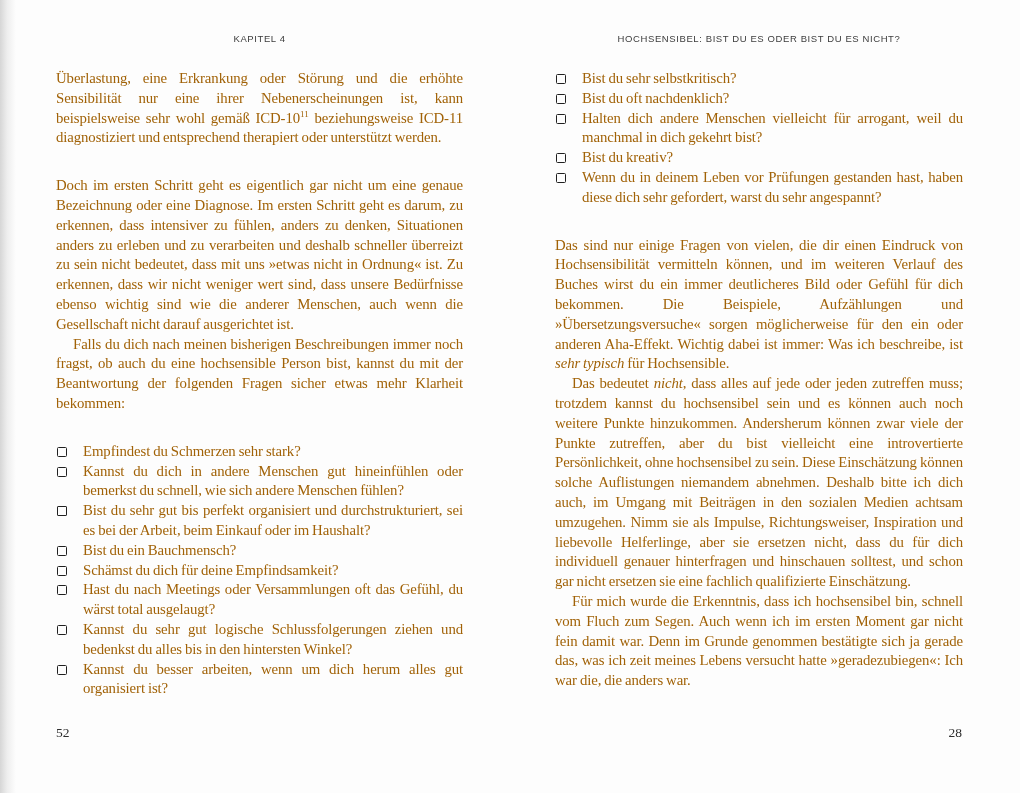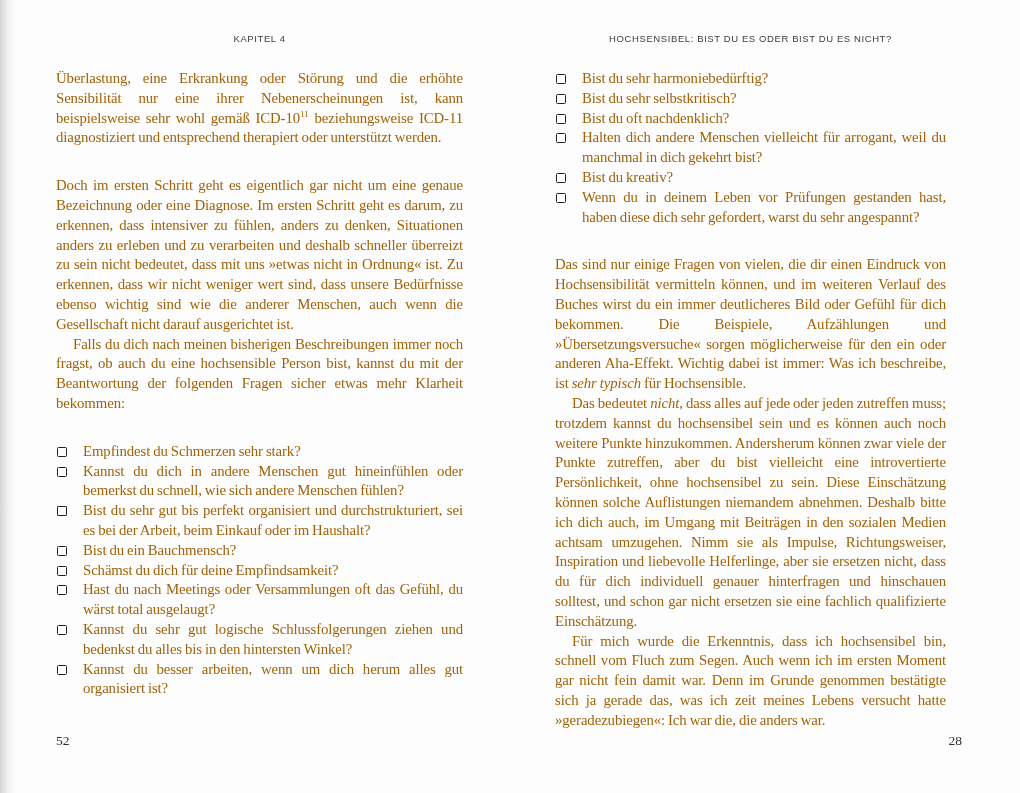--- a/index.html
+++ b/index.html
@@ -26,21 +26,21 @@
     width: 1020px;
     height: 793px;
   }
   .page {
     width: 510px;
     height: 793px;
     position: relative;
     box-sizing: border-box;
   }
   .page.left  { padding: 33px 47px 0 56px; }
-  .page.right { padding: 33px 74px 0 45px; }
+  .page.right { padding: 33px 57px 0 45px; }
   .running-head {
     font-family: "Liberation Sans", sans-serif;
     font-size: 9.5px;
     letter-spacing: 0.6px;
     color: #3c3c3c;
     text-align: center;
     height: 12px;
     margin-bottom: 24px;
     white-space: nowrap;
   }
@@ -74,21 +74,21 @@
   }
   sup {
     font-size: 9px;
     line-height: 0;
     vertical-align: super;
     letter-spacing: 0;
   }
   em { font-style: italic; }
   .folio {
     position: absolute;
-    bottom: 44px;
+    bottom: 52px;
     font-size: 13.5px;
     color: #2e2e2e;
   }
   .folio-left  { left: 56px; }
   .folio-right { right: 58px; }
 </style>
 </head>
 <body>
 
 <div class="scan-edge"></div>
@@ -113,21 +113,20 @@
           <div class="check-item"><span class="checkbox"></span><span>Kannst du besser arbeiten, wenn um dich herum alles gut organisiert ist?</span></div>
         </div>
       </div>
     <div class="folio folio-left">52</div>
   </section>
 
   <section class="page right">
     <header class="running-head">HOCHSENSIBEL: BIST DU ES ODER BIST DU ES NICHT?</header>
     <div class="content">
         <div class="checklist">
-          <div class="check-item"><span class="checkbox"></span><span>Bist du sehr harmoniebedürftig?</span></div>
           <div class="check-item"><span class="checkbox"></span><span>Bist du sehr selbstkritisch?</span></div>
           <div class="check-item"><span class="checkbox"></span><span>Bist du oft nachdenklich?</span></div>
           <div class="check-item"><span class="checkbox"></span><span>Halten dich andere Menschen vielleicht für arrogant, weil du manchmal in dich gekehrt bist?</span></div>
           <div class="check-item"><span class="checkbox"></span><span>Bist du kreativ?</span></div>
           <div class="check-item"><span class="checkbox"></span><span>Wenn du in deinem Leben vor Prüfungen gestanden hast, haben diese dich sehr gefordert, warst du sehr angespannt?</span></div>
         </div>
         <p class="para gap"><span>Das sind nur einige Fragen von vielen, die dir einen Eindruck von Hochsensibilität vermitteln können, und im weiteren Verlauf des Buches wirst du ein immer deutlicheres Bild oder Gefühl für dich bekommen. Die Beispiele, Aufzählungen und »Übersetzungsversuche« sorgen möglicherweise für den ein oder anderen Aha-Effekt. Wichtig dabei ist immer: Was ich beschreibe, ist </span><em>sehr typisch</em><span> für Hochsensible.</span></p>
         <p class="para indent"><span>Das bedeutet </span><em>nicht</em><span>, dass alles auf jede oder jeden zutreffen muss; trotzdem kannst du hochsensibel sein und es können auch noch weitere Punkte hinzukommen. Andersherum können zwar viele der Punkte zutreffen, aber du bist vielleicht eine introvertierte Persönlichkeit, ohne hochsensibel zu sein. Diese Einschätzung können solche Auflistungen niemandem abnehmen. Deshalb bitte ich dich auch, im Umgang mit Beiträgen in den sozialen Medien achtsam umzugehen. Nimm sie als Impulse, Richtungsweiser, Inspiration und liebevolle Helferlinge, aber sie ersetzen nicht, dass du für dich individuell genauer hinterfragen und hinschauen solltest, und schon gar nicht ersetzen sie eine fachlich qualifizierte Einschätzung.</span></p>
         <p class="para indent"><span>Für mich wurde die Erkenntnis, dass ich hochsensibel bin, schnell vom Fluch zum Segen. Auch wenn ich im ersten Moment gar nicht fein damit war. Denn im Grunde genommen bestätigte sich ja gerade das, was ich zeit meines Lebens versucht hatte »geradezubiegen«: Ich war die, die anders war.</span></p>
       </div>

